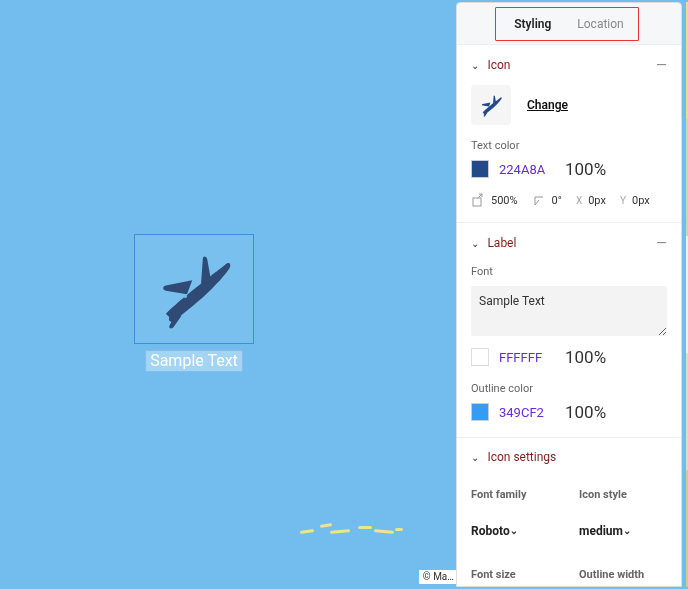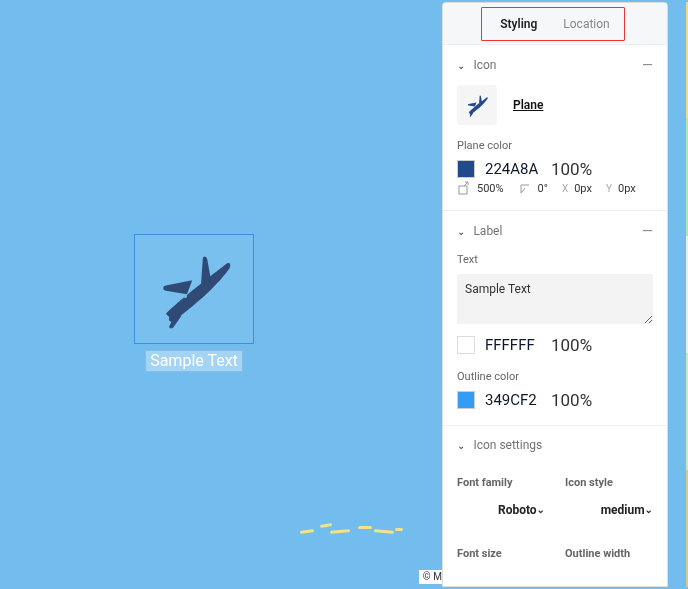--- a/index.html
+++ b/index.html
@@ -6,57 +6,57 @@
   body { width: 688px; height: 589px; overflow: hidden; position: relative; }
   .map { position: absolute; left: 0; top: 0; width: 688px; height: 589px; background: #72bdee; }
   .islands { position: absolute; left: 300px; top: 522px; width: 110px; height: 20px; }
   .islands span { position: absolute; background: #f2e28a; border-radius: 2px; }
   .attribution { position: absolute; right: 230px; bottom: 5px; height: 14px; background: #fff; color: #333; font-size: 10px; padding: 0 4px; line-height: 14px; }
   .marker { position: absolute; width: 120px; height: 135px; left: 134px; top: 234px; text-align: center; }
   .marker-iconbox { width: 120px; height: 110px; border: 1px solid #3d8fd9; background: rgba(255,255,255,0.05); display: flex; align-items: center; justify-content: center; }
   .marker-iconbox svg { width: 88px; height: 88px; }
   .marker-label { display: inline-block; margin-top: 6px; font-size: 16px; background: rgba(255,255,255,0.35); color: #fff; padding: 0 4px; line-height: 20px; border: 1px solid rgba(120,170,220,0.6); }
 
-  .panel { position: absolute; top: 2px; right: 20px; width: 226px; height: 585px; background: #fff; border: 1px solid #ddd; border-radius: 4px 4px 0 0; overflow: hidden auto; }
+  .panel { position: absolute; top: 2px; right: 6px; width: 226px; height: 585px; background: #fff; border: 1px solid #ddd; border-radius: 4px 4px 0 0; overflow: hidden auto; }
   .panel::-webkit-scrollbar { width: 0; }
   .right-edge { position: absolute; top: 2px; right: 0; width: 2px; height: 585px; background: linear-gradient(#f5d97a 0 20%, #b5e3a8 20% 40%, #eee 40% 60%, #cfe6b8 60% 80%, #d8c98a 80% 100%); }
 
   .tabs { height: 42px; background: #f6f7f8; display: flex; align-items: center; justify-content: center; gap: 26px; border-bottom: 1px solid #eee; position: relative; }
   .tab { font-size: 12px; color: #888; cursor: pointer; padding: 13px 0; }
   .tab.active { color: #222; font-weight: 600; }
   .tab-highlight { position: absolute; border: 1.5px solid #e33; border-radius: 1px; pointer-events: none; }
 
   .section { padding: 12px 14px 14px; border-bottom: 1px solid #eee; }
   .sec-head { display: flex; align-items: center; justify-content: space-between; cursor: pointer; }
   .sec-head .left { display: flex; align-items: center; gap: 8px; }
   .sec-head .left .chev { font-size: 10px; color: #333; }
-  .sec-head .ttl { font-size: 12px; color: #737373; }
+  .sec-head .ttl { font-size: 12px; color: #7f1d1d; }
   .sec-head .dash { font-size: 14px; color: #888; cursor: pointer; }
 
   .icon-row { display: flex; align-items: center; gap: 16px; margin-top: 12px; }
   .thumb { width: 40px; height: 40px; background: #f5f5f6; border-radius: 4px; display: flex; align-items: center; justify-content: center; }
   .thumb svg { width: 26px; height: 26px; }
   .change-link { font-size: 12px; font-weight: 600; color: #111; text-decoration: underline; cursor: pointer; }
 
   .field-label { font-size: 11px; color: #666; margin-top: 14px; }
   .swatch-row { display: flex; align-items: center; gap: 10px; margin-top: 6px; height: 22px; }
   .swatch { width: 18px; height: 18px; border: 1px solid #ccc; }
-  .swatch-row .hex { font-size: 15px; color: #0f172a; width: 56px; }
+  .swatch-row .hex { font-size: 13px; color: #6d28d9; width: 56px; }
   .swatch-row .op { font-size: 17px; color: #333; }
 
-  .xform-row { display: flex; align-items: center; gap: 4px; font-size: 11px; color: #555; }
+  .xform-row { display: flex; align-items: center; gap: 4px; margin-top: 12px; font-size: 11px; color: #555; }
   .xform-row .ic { width: 16px; height: 16px; display: flex; align-items: center; justify-content: center; color: #888; }
   .xform-row .val { margin-right: 10px; color: #333; }
   .xform-row .lbl { color: #aaa; margin-right: 2px; font-size: 10px; }
 
   .text-area { width: 100%; min-height: 50px; background: #f3f3f4; border: none; border-radius: 2px; padding: 8px; font-size: 12px; color: #333; margin-top: 8px; resize: both; font-family: inherit; }
 
   .two-col { display: flex; gap: 20px; margin-top: 10px; }
   .col { flex: 1; font-weight: bold; }
-  .sel { display: flex; align-items: center; justify-content: flex-end; height: 26px; font-size: 12px; color: #222; cursor: pointer; margin-top: 8px; border-bottom: 1px solid transparent; }
+  .sel { display: flex; align-items: center; justify-content: flex-start; height: 26px; font-size: 12px; color: #222; cursor: pointer; margin-top: 17px; border-bottom: 1px solid transparent; }
   .sel .caret { font-size: 10px; color: #333; }
 </style>
 </head>
 <body>
 
 <div class="map">
   <div class="islands">
     <span style="left:0;top:8px;width:14px;height:3px;transform:rotate(-8deg)"></span>
     <span style="left:20px;top:2px;width:12px;height:3px;transform:rotate(-10deg)"></span>
     <span style="left:30px;top:8px;width:20px;height:3px;transform:rotate(-5deg)"></span>
@@ -102,24 +102,24 @@
       <div class="thumb">
         <svg viewBox="0 0 100 100">
           <g fill="#224A8A">
             <path d="M18 78 C30 66 50 50 68 36 C74 31 82 26 86 22 C90 18 93 22 90 27 C86 33 78 42 70 50 C56 64 40 76 28 86 C24 89 20 86 22 82 Z"></path>
             <path d="M42 56 L18 52 C14 51 14 47 18 46 L48 40 Z"></path>
             <path d="M58 44 L60 16 C60 12 64 12 65 16 L70 44 Z"></path>
             <path d="M28 80 L22 92 C21 95 25 96 27 93 L36 80 Z"></path>
           </g>
         </svg>
       </div>
-      <span class="change-link">Plane</span>
-    </div>
-
-    <div class="field-label">Plane color</div>
+      <span class="change-link">Change</span>
+    </div>
+
+    <div class="field-label">Text color</div>
     <div class="swatch-row">
       <div class="swatch" style="background:#224A8A"></div>
       <span class="hex">224A8A</span>
       <span class="op">100%</span>
     </div>
 
     <div class="xform-row">
       <span class="ic">
         <svg width="14" height="14" viewBox="0 0 14 14">
             <rect x="1" y="5" width="8" height="8" fill="none" stroke="#999"></rect>
@@ -143,21 +143,21 @@
 
   <div class="section">
     <div class="sec-head">
       <div class="left">
         <span class="chev">⌄</span>
         <span class="ttl">Label</span>
       </div>
       <span class="dash">—</span>
     </div>
 
-    <div class="field-label">Text</div>
+    <div class="field-label">Font</div>
     <textarea class="text-area" style="">Sample Text</textarea>
 
     <div class="swatch-row">
       <div class="swatch" style="background:#FFFFFF;border-color:#ddd"></div>
       <span class="hex">FFFFFF</span>
       <span class="op">100%</span>
     </div>
 
     <div class="field-label">Outline color</div>
     <div class="swatch-row">

